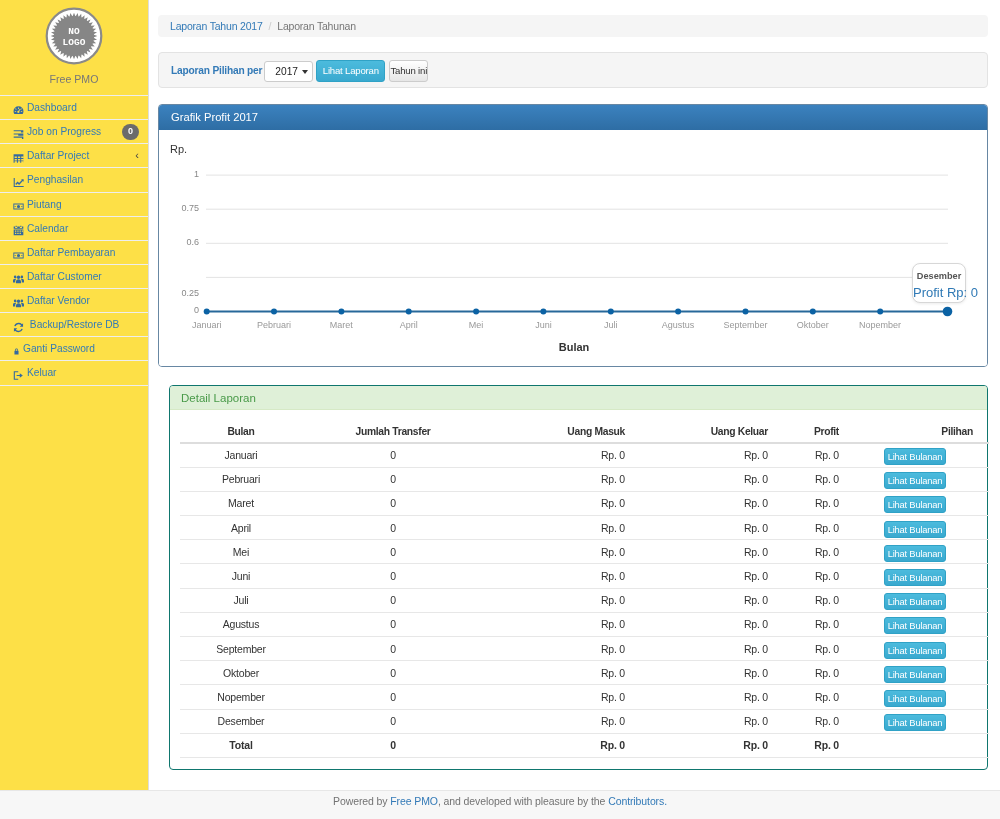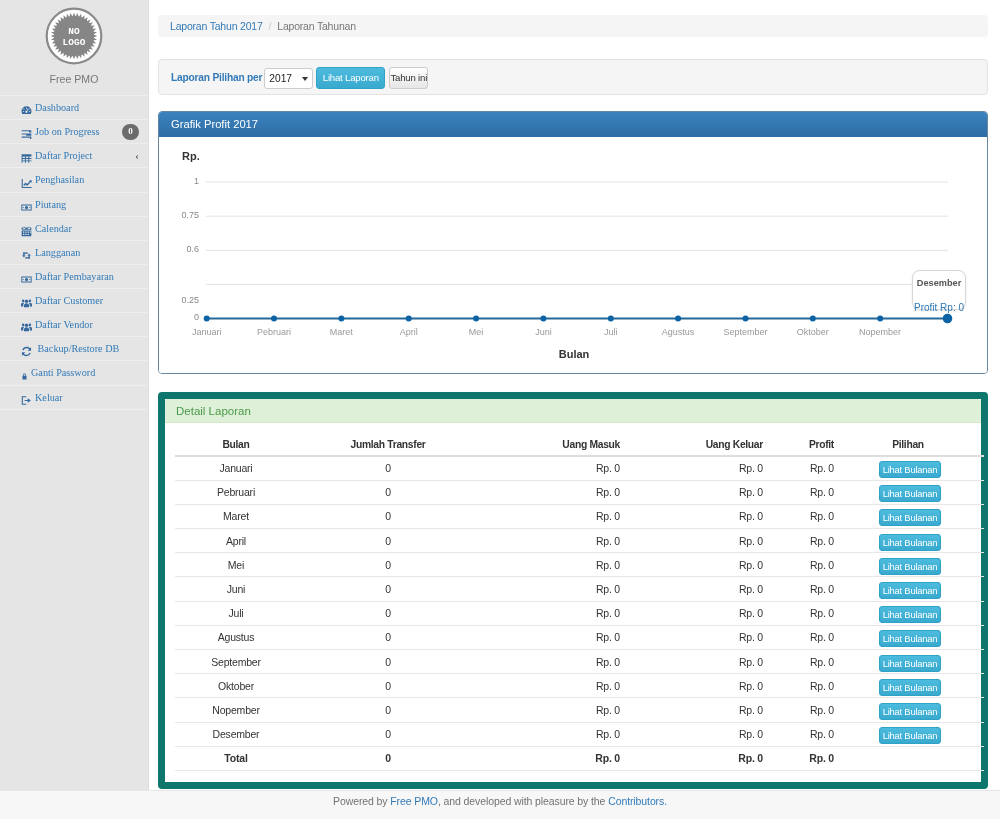--- a/index.html
+++ b/index.html
@@ -1,64 +1,64 @@
 <!DOCTYPE html>
 <html><head>
 <meta charset="utf-8">
 <style>
 * { box-sizing: border-box; margin: 0; padding: 0; }
 html,body { width:1000px; height:819px; }
 body { font-family:"Liberation Sans", sans-serif; font-size:11.3px; color:#333; background:#fff; position:relative; overflow:hidden; }
 a { text-decoration:none; color:#337ab7; }
 
 
-.sidebar { position:absolute; left:0; top:0; width:149px; height:790px; background:#e5e5e5; border-right:1px solid #ddd; }
+.sidebar { position:absolute; left:0; top:0; width:149px; height:790px; background:#fde047; border-right:1px solid #ddd; }
 .logo-wrap { text-align:center; padding-top:7px; height:65px; }
 .brand { text-align:center; color:#777; font-size:10.6px; line-height:15px; margin-top:7px; padding-bottom:8px; border-bottom:1px solid #eee; }
 .menu { list-style:none; }
 .menu li { border-bottom:1px solid #eee; }
-.menu a { display:block; height:23.14px; line-height:23.14px; padding-left:21px; color:#337ab7; font-size:10.2px; position:relative; white-space:nowrap;font-family:Liberation Serif, serif; }
+.menu a { display:block; height:23.14px; line-height:23.14px; padding-left:13px; color:#337ab7; font-size:10.2px; position:relative; white-space:nowrap; }
 .menu .ic { display:inline-block; width:11px; text-align:center; margin-right:3px; vertical-align:-2px; }
 .menu .ic svg { vertical-align:middle; }
 .badge0 { position:absolute; right:9px; top:4px; width:17px; height:15.5px; background:#6b6b6b; color:#fff; border-radius:8px; font-size:9px; font-weight:bold; text-align:center; line-height:15.5px; }
 .chev { position:absolute; right:9px; top:0; color:#444; font-size:11px; }
 
 
 .main { position:absolute; left:149px; top:0; width:851px; height:790px; background:#fff; padding:15px 12px 0 9px; }
-.breadcrumb { background:#f5f5f5; border-radius:4px; padding:5px 12px; height:22px; margin-bottom:22px; font-size:10.5px; letter-spacing:-0.2px; }
+.breadcrumb { background:#f5f5f5; border-radius:4px; padding:5px 12px; height:22px; margin-bottom:15px; font-size:10.5px; letter-spacing:-0.2px; }
 .breadcrumb .sep { color:#ccc; padding:0 6px; }
 .breadcrumb .active { color:#777; }
 
 .well { background:#f5f5f5; border:1px solid #e3e3e3; border-radius:4px; height:36px; margin-bottom:16px; padding:7px 12px 6px; }
 .well .lbl { color:#337ab7; font-weight:bold; display:inline-block; line-height:22px; vertical-align:middle; font-size:10.2px; letter-spacing:-0.2px; }
-.sel { display:inline-block; vertical-align:middle; width:49px; height:21px; background:#fff; border:1px solid #ccc; border-radius:3px; margin-left:2px; position:relative; font-size:10.2px; line-height:19px; padding-left:4px; color:#222; }
+.sel { display:inline-block; vertical-align:middle; width:49px; height:21px; background:#fff; border:1px solid #ccc; border-radius:3px; margin-left:2px; position:relative; font-size:10.2px; line-height:19px; padding-left:10px; color:#222; }
 .sel .caret { position:absolute; right:4px; top:8px; width:0; height:0; border-left:3.5px solid transparent; border-right:3.5px solid transparent; border-top:4px solid #333; }
 .btn { display:inline-block; vertical-align:middle; height:22px; line-height:20px; border-radius:3px; font-size:9.6px; letter-spacing:-0.2px; text-align:center; white-space:nowrap; }
 .btn-info { background:linear-gradient(#4cbbdd,#39a9cf); border:1px solid #30a2c6; color:#fff; width:69px; margin-left:3px; }
 .btn-default { background:linear-gradient(#fff,#e6e6e6); border:1px solid #ccc; color:#333; width:39px; margin-left:4px; }
 
 
 .panel { border-radius:4px; }
 .panel-chart { border:1px solid #6787a3; margin-bottom:18px; }
 .panel-chart .hd { background:linear-gradient(#3b82bf,#2e6da4); color:#fff; height:25px; line-height:25px; padding-left:12px; font-size:11.2px; border-radius:3px 3px 0 0; }
 .chart-body { position:relative; height:236px; background:#fff; border-radius:0 0 3px 3px; }
 .abs { position:absolute; }
 .ylab { position:absolute; left:0; width:40px; text-align:right; font-size:9px; color:#888; }
 .xlab { position:absolute; width:70px; text-align:center; font-size:9px; color:#999; }
 .tooltip { position:absolute; left:753px; top:133px; width:54px; height:40px; background:#fff; border:1px solid #d7d7d7; border-radius:8px; box-shadow:0 1px 3px rgba(0,0,0,.08); text-align:center; font-size:10.5px; white-space:nowrap; }
 .tooltip .t1 { font-weight:bold; color:#555; margin-top:7px; font-size:9.2px; }
-.tooltip .t2 { color:#2f79b5; margin-top:14px; font-size:10px; }
-
-
-.panel-detail { border:7px solid #0f766e; }
+.tooltip .t2 { color:#2f79b5; margin-top:4px; font-size:13px; }
+
+
+.panel-detail { border:1px solid #0f766e;margin-left:11px; }
 .panel-detail .hd { background:#dff0d8; color:#499a49; height:24px; line-height:24px; padding-left:11px; font-size:11.5px; border-radius:3px 3px 0 0; border-bottom:1px solid #d6e9c6; }
 .panel-detail .bd { padding:11px 10px 11px; }
 table.rpt { width:100%; border-collapse:collapse; table-layout:fixed; font-size:10.5px; letter-spacing:-0.2px; }
 table.rpt th { font-weight:bold; border-bottom:2px solid #ddd; padding:0 8px; height:22px; vertical-align:middle; font-size:10.3px; letter-spacing:-0.3px; }
-table.rpt th:last-child { padding-right:16px; }
+table.rpt th:last-child { padding-right:16px;text-align:right; }
 table.rpt td { border-bottom:1px solid #e7e7e7; padding:0 8px; height:24.2px; line-height:14px; vertical-align:middle; }
 table.rpt .c { text-align:center; }
 table.rpt .r { text-align:right; padding-right:6px; }
 table.rpt tr.total td { font-weight:bold; }
 .btn-sm { display:inline-block; background:linear-gradient(#4cbbdd,#39a9cf); border:1px solid #30a2c6; color:#fff; border-radius:3px; font-size:9.4px; letter-spacing:-0.2px; width:62px; height:17px; line-height:15px; text-align:center; white-space:nowrap; vertical-align:middle; margin-right:4px; position:relative; top:1.5px; }
 
 
 footer { position:absolute; left:0; top:790px; width:1000px; height:29px; background:#f7f7f7; border-top:1px solid #e7e7e7; text-align:center; font-size:10.5px; color:#737373; line-height:21px; letter-spacing:-0.1px; }
 </style>
 </head>
@@ -99,30 +99,20 @@
         <a><span class="ic" id="i-money"><svg width="11" height="11" viewBox="0 0 13 13" fill="#34699f">
               <path d="M.4 2.9h12.2v7.2H.4zm1.1 1.1v5h10v-5zm5 .6a1.9 1.9 0 1 1 0 3.8 1.9 1.9 0 0 1 0-3.8zM2.1 5.9h1v1.2h-1zm7.8 0h1v1.2h-1z" fill-rule="evenodd"></path>
             </svg></span>Piutang</a>
       </li>
     <li>
         <a><span class="ic" id="i-cal"><svg width="11" height="11" viewBox="0 0 13 13" fill="#34699f">
               <path d="M3.1.8h1.3v1.6H3.1zm5.5 0h1.3v1.6H8.6zM.8 1.9h1.7v1.6h2.5V1.9h3V1.9h.1v1.6h2.5V1.9h1.6v2.5H.8zm0 3.4h11.4v6.8H.8zm1.6 1.3v1.3h1.5V6.6zm2.7 0v1.3h1.5V6.6zm2.7 0v1.3h1.5V6.6zm2.6 0v1.3h1.4V6.6zM2.4 9.2v1.3h1.5V9.2zm2.7 0v1.3h1.5V9.2zm2.7 0v1.3h1.5V9.2z" fill-rule="evenodd"></path>
             </svg></span>Calendar</a>
       </li>
     <li>
-        <a><span class="ic" id="i-retweet"><svg width="11" height="11" viewBox="0 0 13 13" fill="#34699f">
-              <path d="M2.6 2.9h5.4v1.6H2.6z"></path>
-              <path d="M2.6 2.9h1.6v3.6H2.6z"></path>
-              <path d="M1.3 6.2h4.2L3.4 8.9z"></path>
-              <path d="M5 8.5h5.4v1.6H5z"></path>
-              <path d="M8.8 6.6h1.6v3.5H8.8z"></path>
-              <path d="M7.5 6.8h4.2L9.6 4.1z"></path>
-            </svg></span>Langganan</a>
-      </li>
-    <li>
         <a><span class="ic" id="i-money2"><svg width="11" height="11" viewBox="0 0 13 13" fill="#34699f">
               <path d="M.4 2.9h12.2v7.2H.4zm1.1 1.1v5h10v-5zm5 .6a1.9 1.9 0 1 1 0 3.8 1.9 1.9 0 0 1 0-3.8zM2.1 5.9h1v1.2h-1zm7.8 0h1v1.2h-1z" fill-rule="evenodd"></path>
             </svg></span>Daftar Pembayaran</a>
       </li>
     <li>
         <a><span class="ic" id="i-users"><svg width="11" height="11" viewBox="0 0 13 13" fill="#34699f">
               <circle cx="6.5" cy="3.9" r="2"></circle>
               <path d="M6.5 6.2c1.7 0 3 1.1 3 2.9v1.7h-6V9.1c0-1.8 1.3-2.9 3-2.9z"></path>
               <circle cx="2.5" cy="3.4" r="1.5"></circle>
               <circle cx="10.5" cy="3.4" r="1.5"></circle>
@@ -159,21 +149,21 @@
 <div class="main">
   <div class="breadcrumb"><a>Laporan Tahun 2017</a><span class="sep">/</span><span class="active">Laporan Tahunan</span></div>
 
   <div class="well">
     <span class="lbl">Laporan Pilihan per</span><span class="sel">2017<span class="caret"></span></span><span class="btn btn-info">Lihat Laporan</span><span class="btn btn-default">Tahun ini</span>
   </div>
 
   <div class="panel panel-chart">
     <div class="hd">Grafik Profit 2017</div>
     <div class="chart-body">
-      <div class="abs" style="left:11px;top:13px;font-weight:bold;color:#333;font-size:11px;margin-left:12px;">Rp.</div>
+      <div class="abs" style="left:11px;top:13px;font-weight:normal;color:#333;font-size:11px;">Rp.</div>
       <svg class="abs" style="left:0;top:0;" width="829" height="235" viewBox="0 0 829 235">
         <g stroke="#e3e3e3" stroke-width="1">
           <line x1="47" y1="45.1" x2="789" y2="45.1"></line>
           <line x1="47" y1="79.2" x2="789" y2="79.2"></line>
           <line x1="47" y1="113.3" x2="789" y2="113.3"></line>
           <line x1="47" y1="147.4" x2="789" y2="147.4"></line>
           <line x1="47" y1="181.5" x2="789" y2="181.5"></line>
         </g>
         <polyline id="dataline" fill="none" stroke="#27689a" stroke-width="2" points="47.7,181.5 788.5,181.5"></polyline>
         <g fill="#0b62a4" id="dots">

